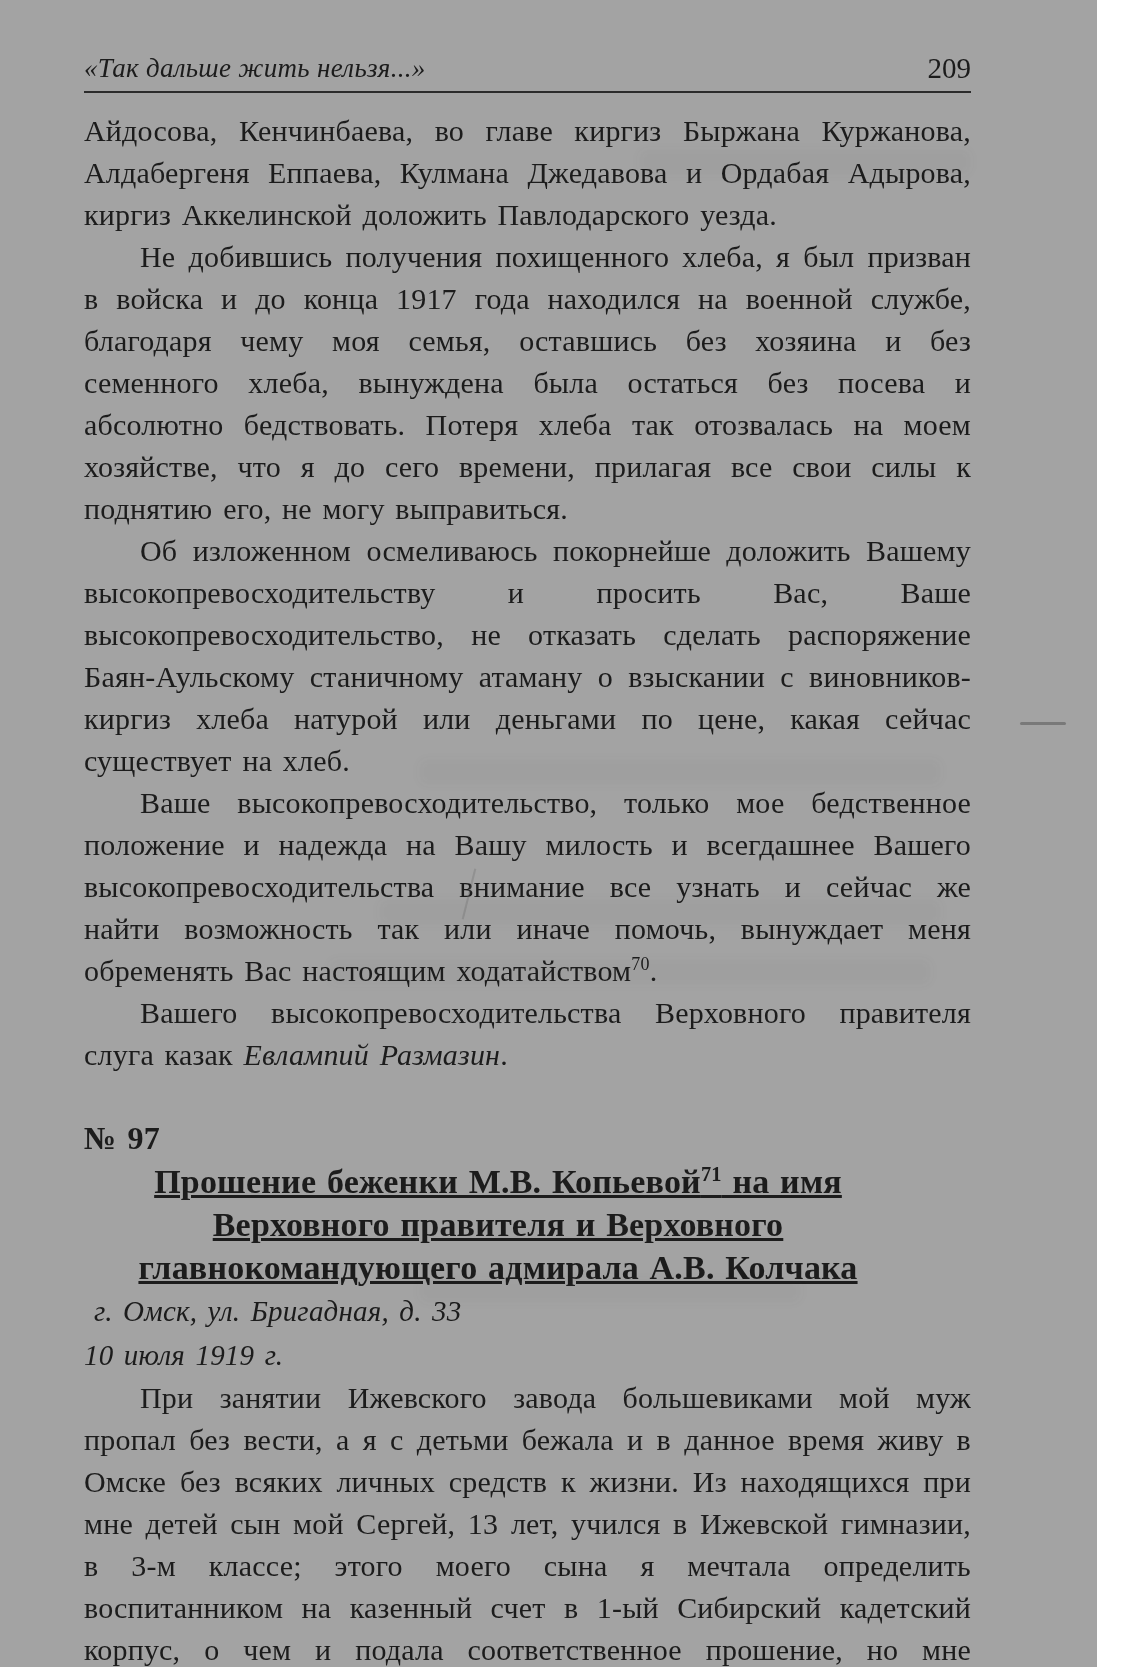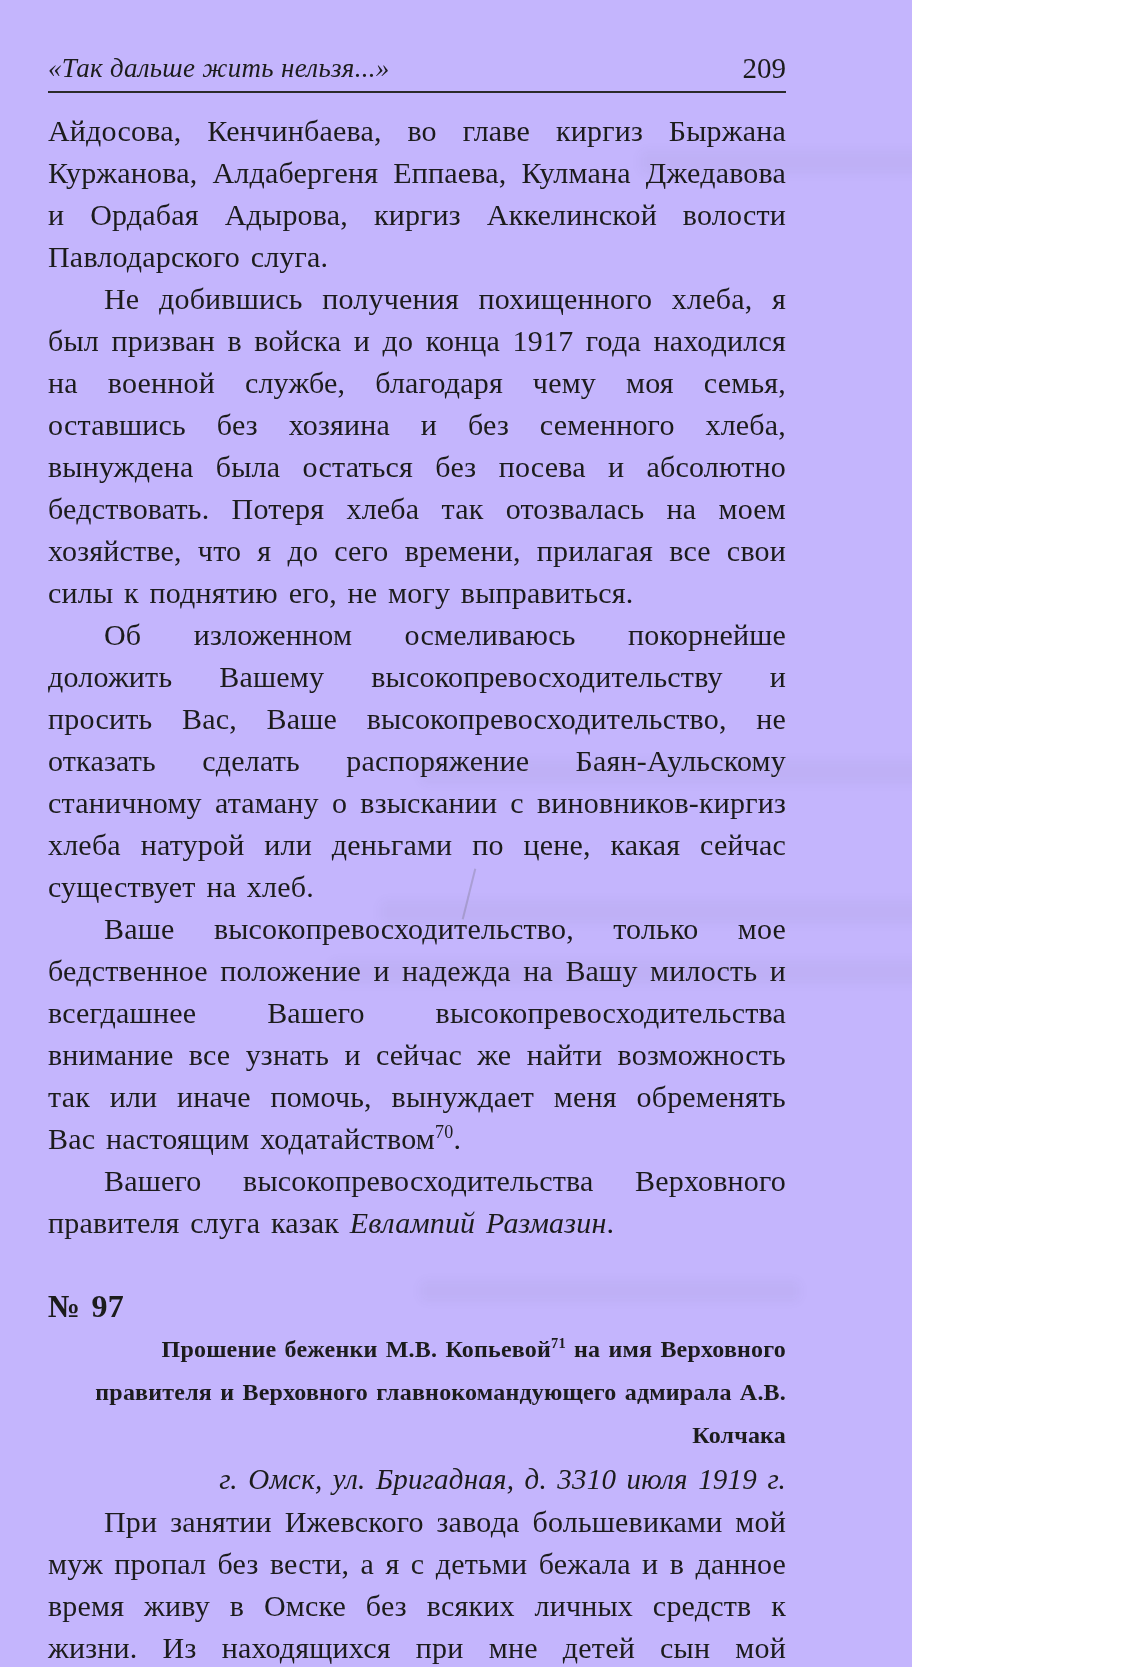--- a/index.html
+++ b/index.html
@@ -2,27 +2,27 @@
 <html lang="ru"><head>
 <meta charset="utf-8">
 <style>
   html, body {
     margin: 0;
     padding: 0;
     background: #ffffff;
   }
   .page {
     position: relative;
-    width: 912px;
+    width: 1097px;
     height: 1667px;
     box-sizing: border-box;
-    background: #c4b5fd;
+    background: #a3a3a3;
     color: #1c1c1c;
     font-family: "Liberation Serif", "DejaVu Serif", serif;
-    padding: 52px 126px 0 48px;
+    padding: 52px 126px 0 84px;
     overflow: hidden;
     hyphens: auto;
     -webkit-hyphens: auto;
   }
   .running-head {
     display: flex;
     justify-content: space-between;
     align-items: flex-end;
     font-size: 27px;
     line-height: 32px;
@@ -53,32 +53,34 @@
   .signature-name { font-style: italic; }
   .doc97 { margin-top: 40px; }
   .doc-number {
     font-weight: bold;
     font-size: 32px;
     line-height: 44px;
   }
   .doc-title {
     margin: 0;
     font-weight: bold;
-    font-size: 24px;
+    font-size: 34px;
     line-height: 43px;
     max-width: 828px;
-    text-align: right;
+    text-align: center;
     word-spacing: 2px;
+    text-decoration: underline;
   }
   .dateline {
     display: flex;
-    justify-content: flex-end;
+    justify-content: flex-start;
     font-style: italic;
     font-size: 29px;
     line-height: 44px;
+    flex-direction: column;
   }
   .dateline .place { padding-left: 10px; }
   
   .crease {
     position: absolute;
     left: 468px;
     top: 868px;
     width: 2px;
     height: 52px;
     background: rgba(90, 90, 90, 0.25);
@@ -111,21 +113,21 @@
 <div class="page">
 
   <header class="running-head">
     <span class="rh-title">«Так дальше жить нельзя...»</span>
     <span class="rh-num">209</span>
   </header>
   <div class="rule"></div>
 
   <main class="body-text">
 
-    <p class="para noindent">Айдосова, Кенчинбаева, во главе киргиз Быржана Куржанова, Алдабергеня Еппаева, Кулмана Джедавова и Ордабая Адырова, киргиз Аккелинской волости Павлодарского слуга.</p>
+    <p class="para noindent">Айдосова, Кенчинбаева, во главе киргиз Быржана Куржанова, Алдабергеня Еппаева, Кулмана Джедавова и Ордабая Адырова, киргиз Аккелинской доложить Павлодарского уезда.</p>
 
     <p class="para">Не добившись получения похищенного хлеба, я был призван в войска и до конца 1917 года находился на военной службе, благодаря чему моя семья, оставшись без хозяина и без семенного хлеба, вынуждена была остаться без посева и абсолютно бедствовать. Потеря хлеба так отозвалась на моем хозяйстве, что я до сего времени, прилагая все свои силы к поднятию его, не могу выправиться.</p>
 
     <p class="para">Об изложенном осмеливаюсь покорнейше доложить Вашему высокопревосходительству и просить Вас, Ваше высокопревосходительство, не отказать сделать распоряжение Баян-Аульскому станичному атаману о взыскании с виновников-киргиз хлеба натурой или деньгами по цене, какая сейчас существует на хлеб.</p>
 
     <p class="para"><span>Ваше высокопревосходительство, только мое бедственное положение и надежда на Вашу милость и всегдашнее Вашего высокопревосходительства внимание все узнать и сейчас же найти возможность так или иначе помочь, вынуждает меня обременять Вас настоящим ходатайством</span><sup>70</sup><span>.</span></p>
 
     <p class="para"><span>Вашего высокопревосходительства Верховного правителя слуга казак </span><span class="signature-name">Евлампий Размазин</span><span>.</span></p>
 
 

